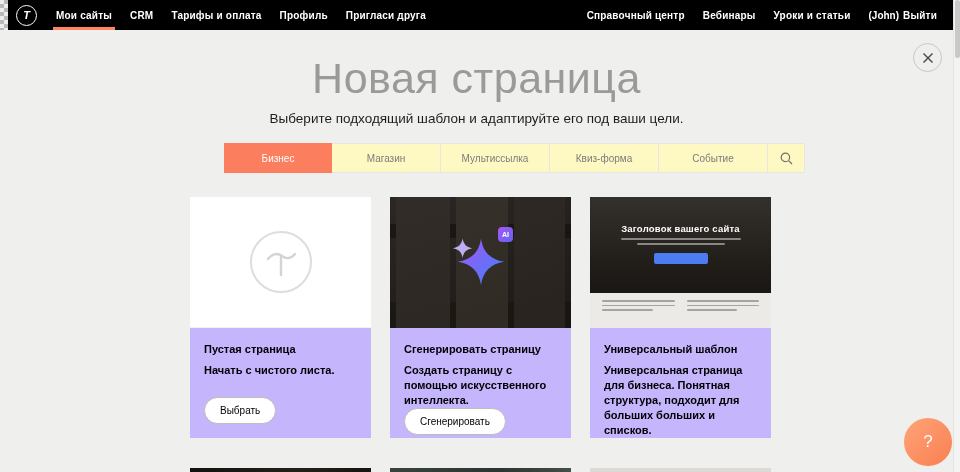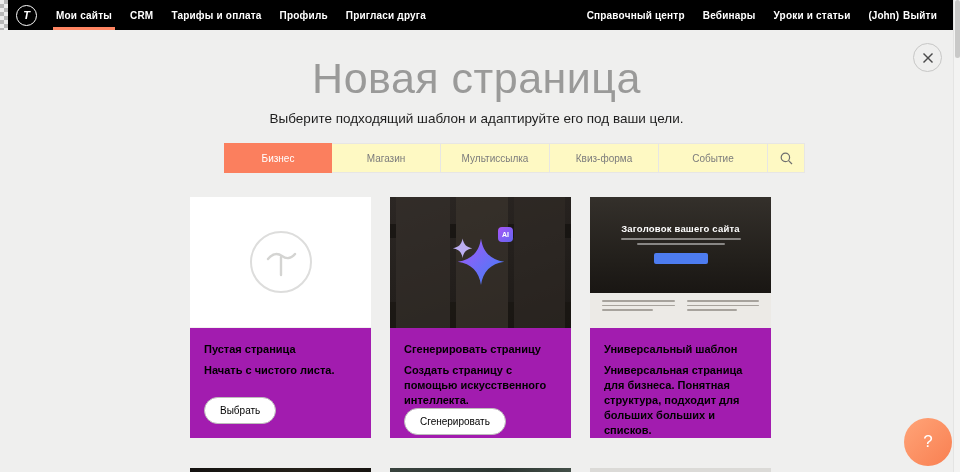--- a/index.html
+++ b/index.html
@@ -69,21 +69,21 @@
     cursor:pointer; white-space:nowrap;
   }
   .tab:last-child { border-right:none; }
   .tab.active { background:#fb7f5e; color:#fff; border-right:none; margin:-1px 0 -1px -1px; }
   .tab.search-tab { flex:none; width:36px; }
   
   .grid {
     position:absolute; top:197px; left:190px; width:581px;
     display:grid; grid-template-columns:repeat(3,181px); column-gap:19px; row-gap:30px;
   }
-  .card { background:#a21caf; height:241px; display:flex; flex-direction:column; overflow:hidden; }
+  .card { background:#c4b5fd; height:241px; display:flex; flex-direction:column; overflow:hidden; }
   .card-img { height:131px; flex:none; position:relative; overflow:hidden; }
   .card-body { flex:1; display:flex; flex-direction:column; padding:15px 14px 14px; }
   .card-title { font-size:11px; font-weight:bold; color:#000; }
   .card-desc { font-size:11px; line-height:15px; color:#000; margin-top:8px;font-weight:bold; }
   .card-buttons { margin-top:auto; display:flex; gap:8px; }
   .btn {
     border:1px solid #bdbdbb; border-radius:30px; background:#fff;
     font-size:10px; color:#000; padding:8px 15px; height:27px;
     display:flex; align-items:center; cursor:pointer; white-space:nowrap;
     font-family:"Liberation Sans", sans-serif;

